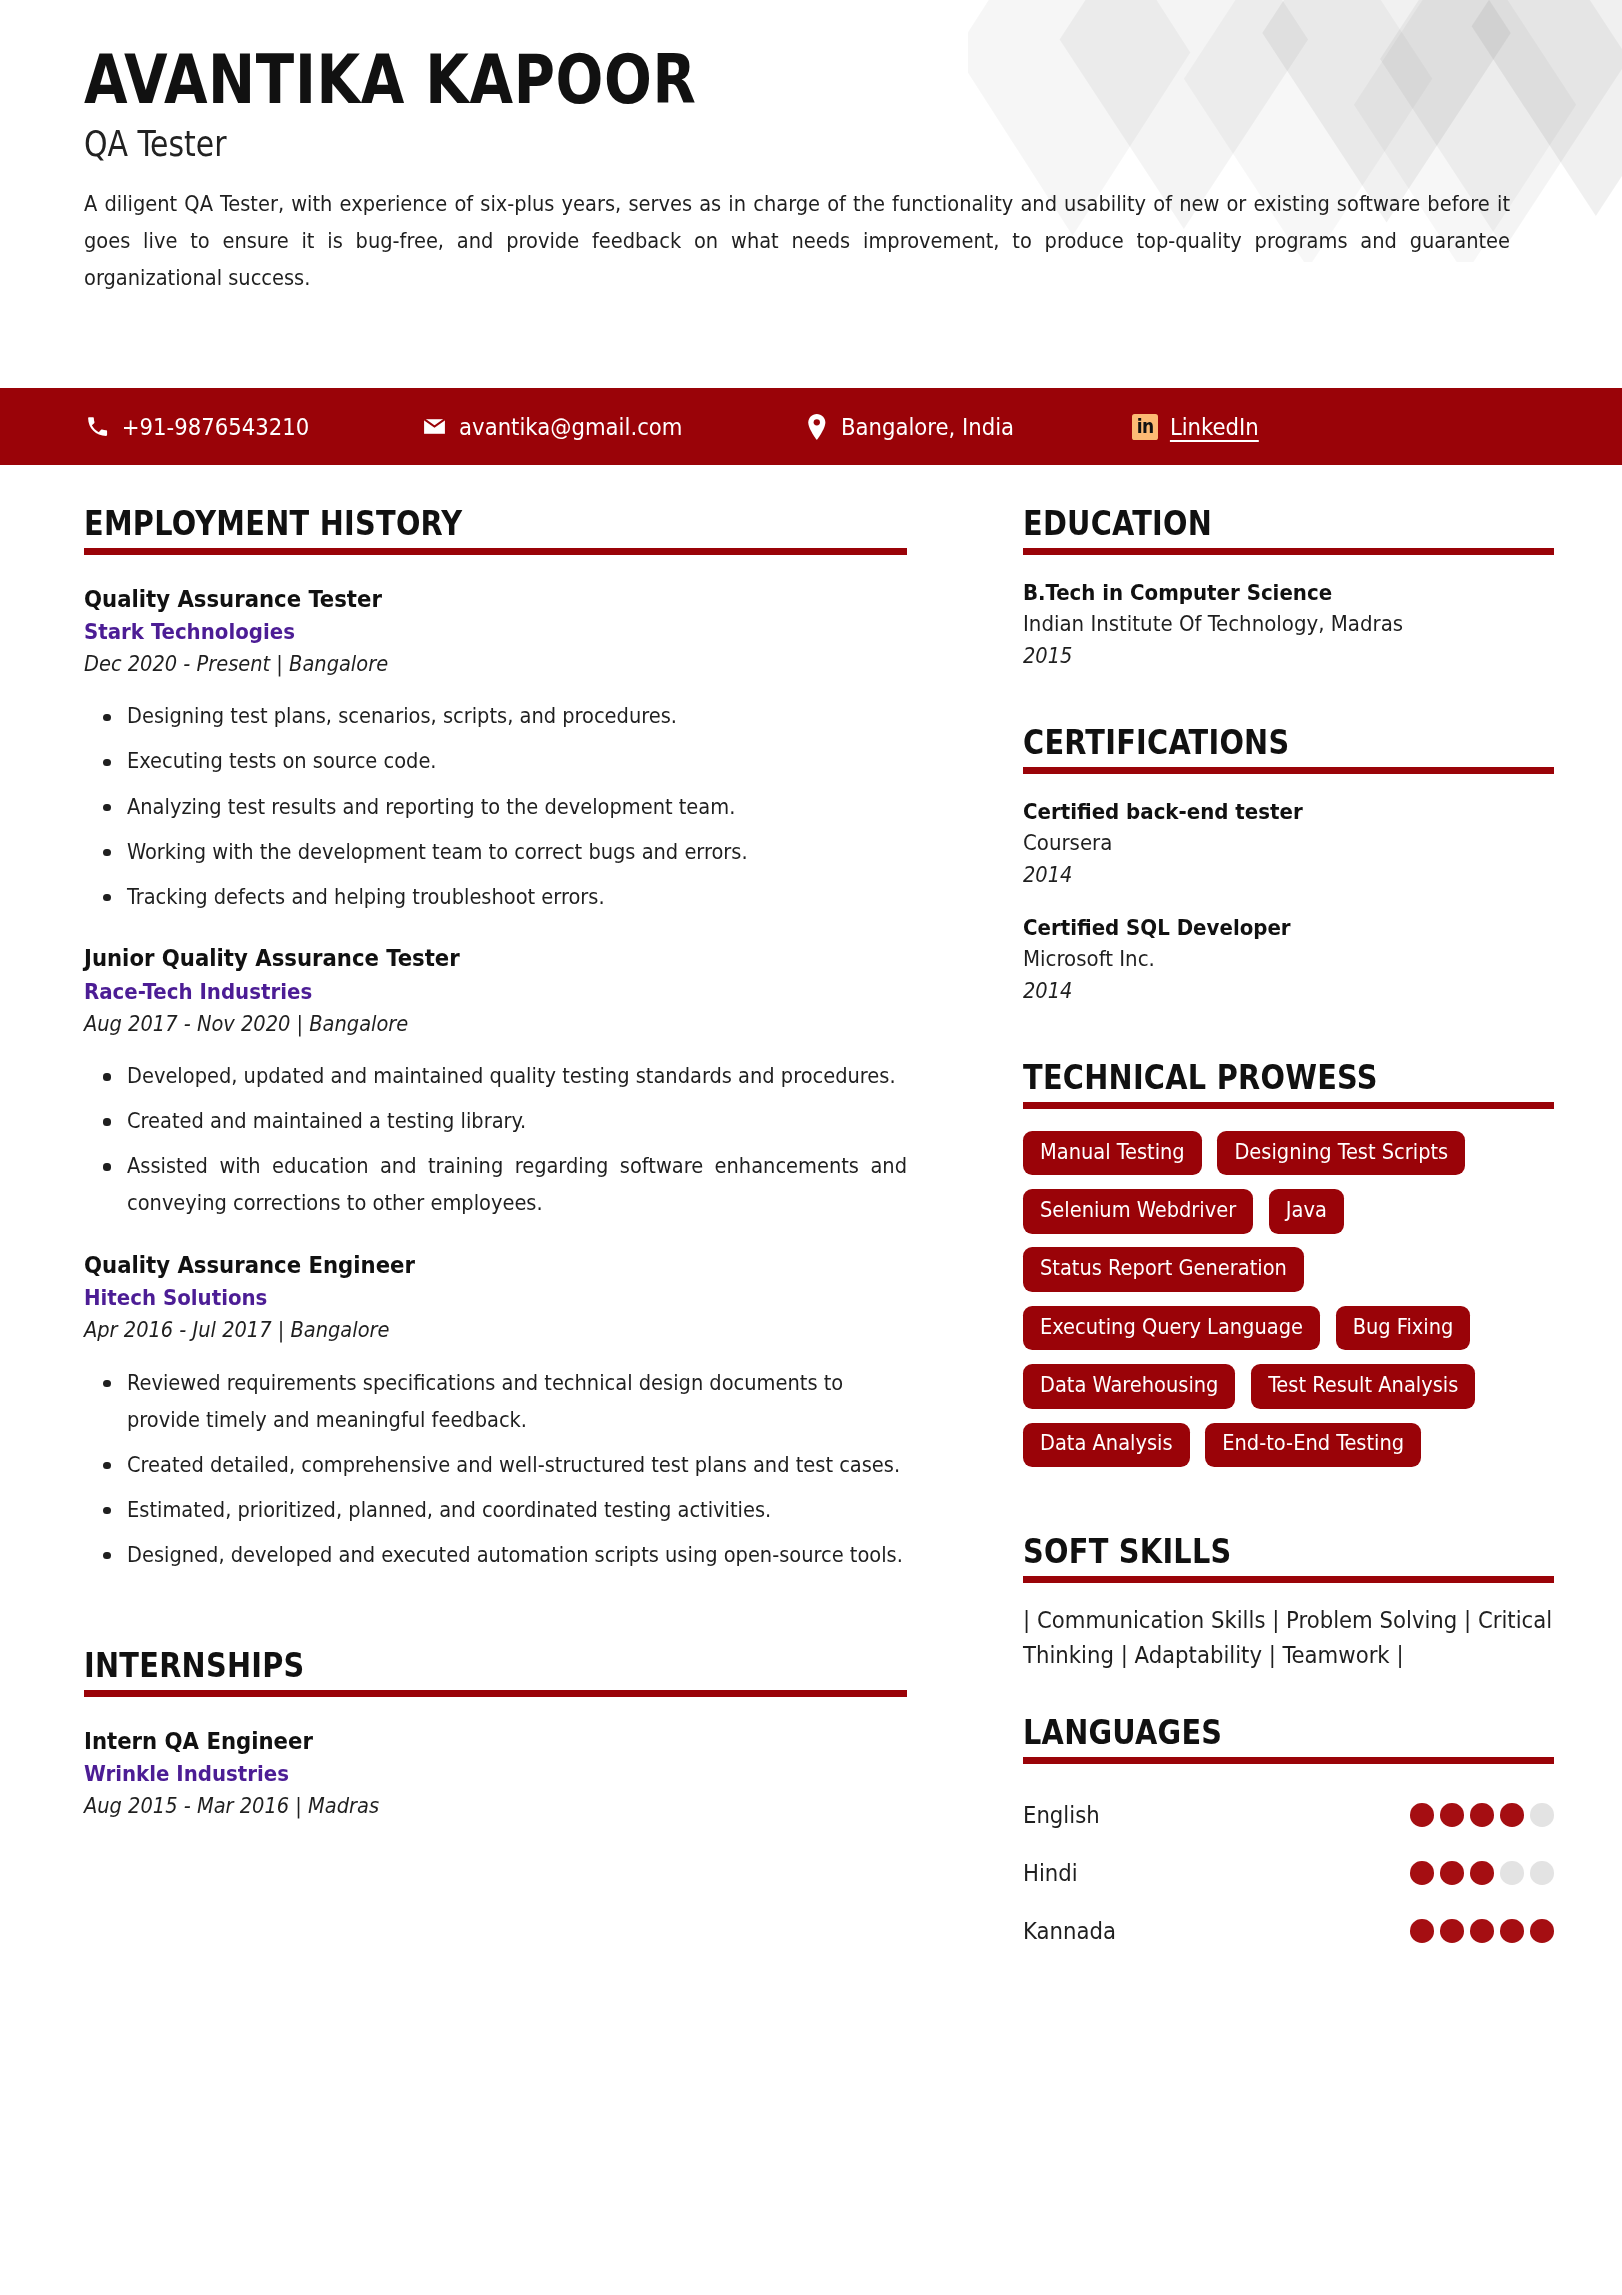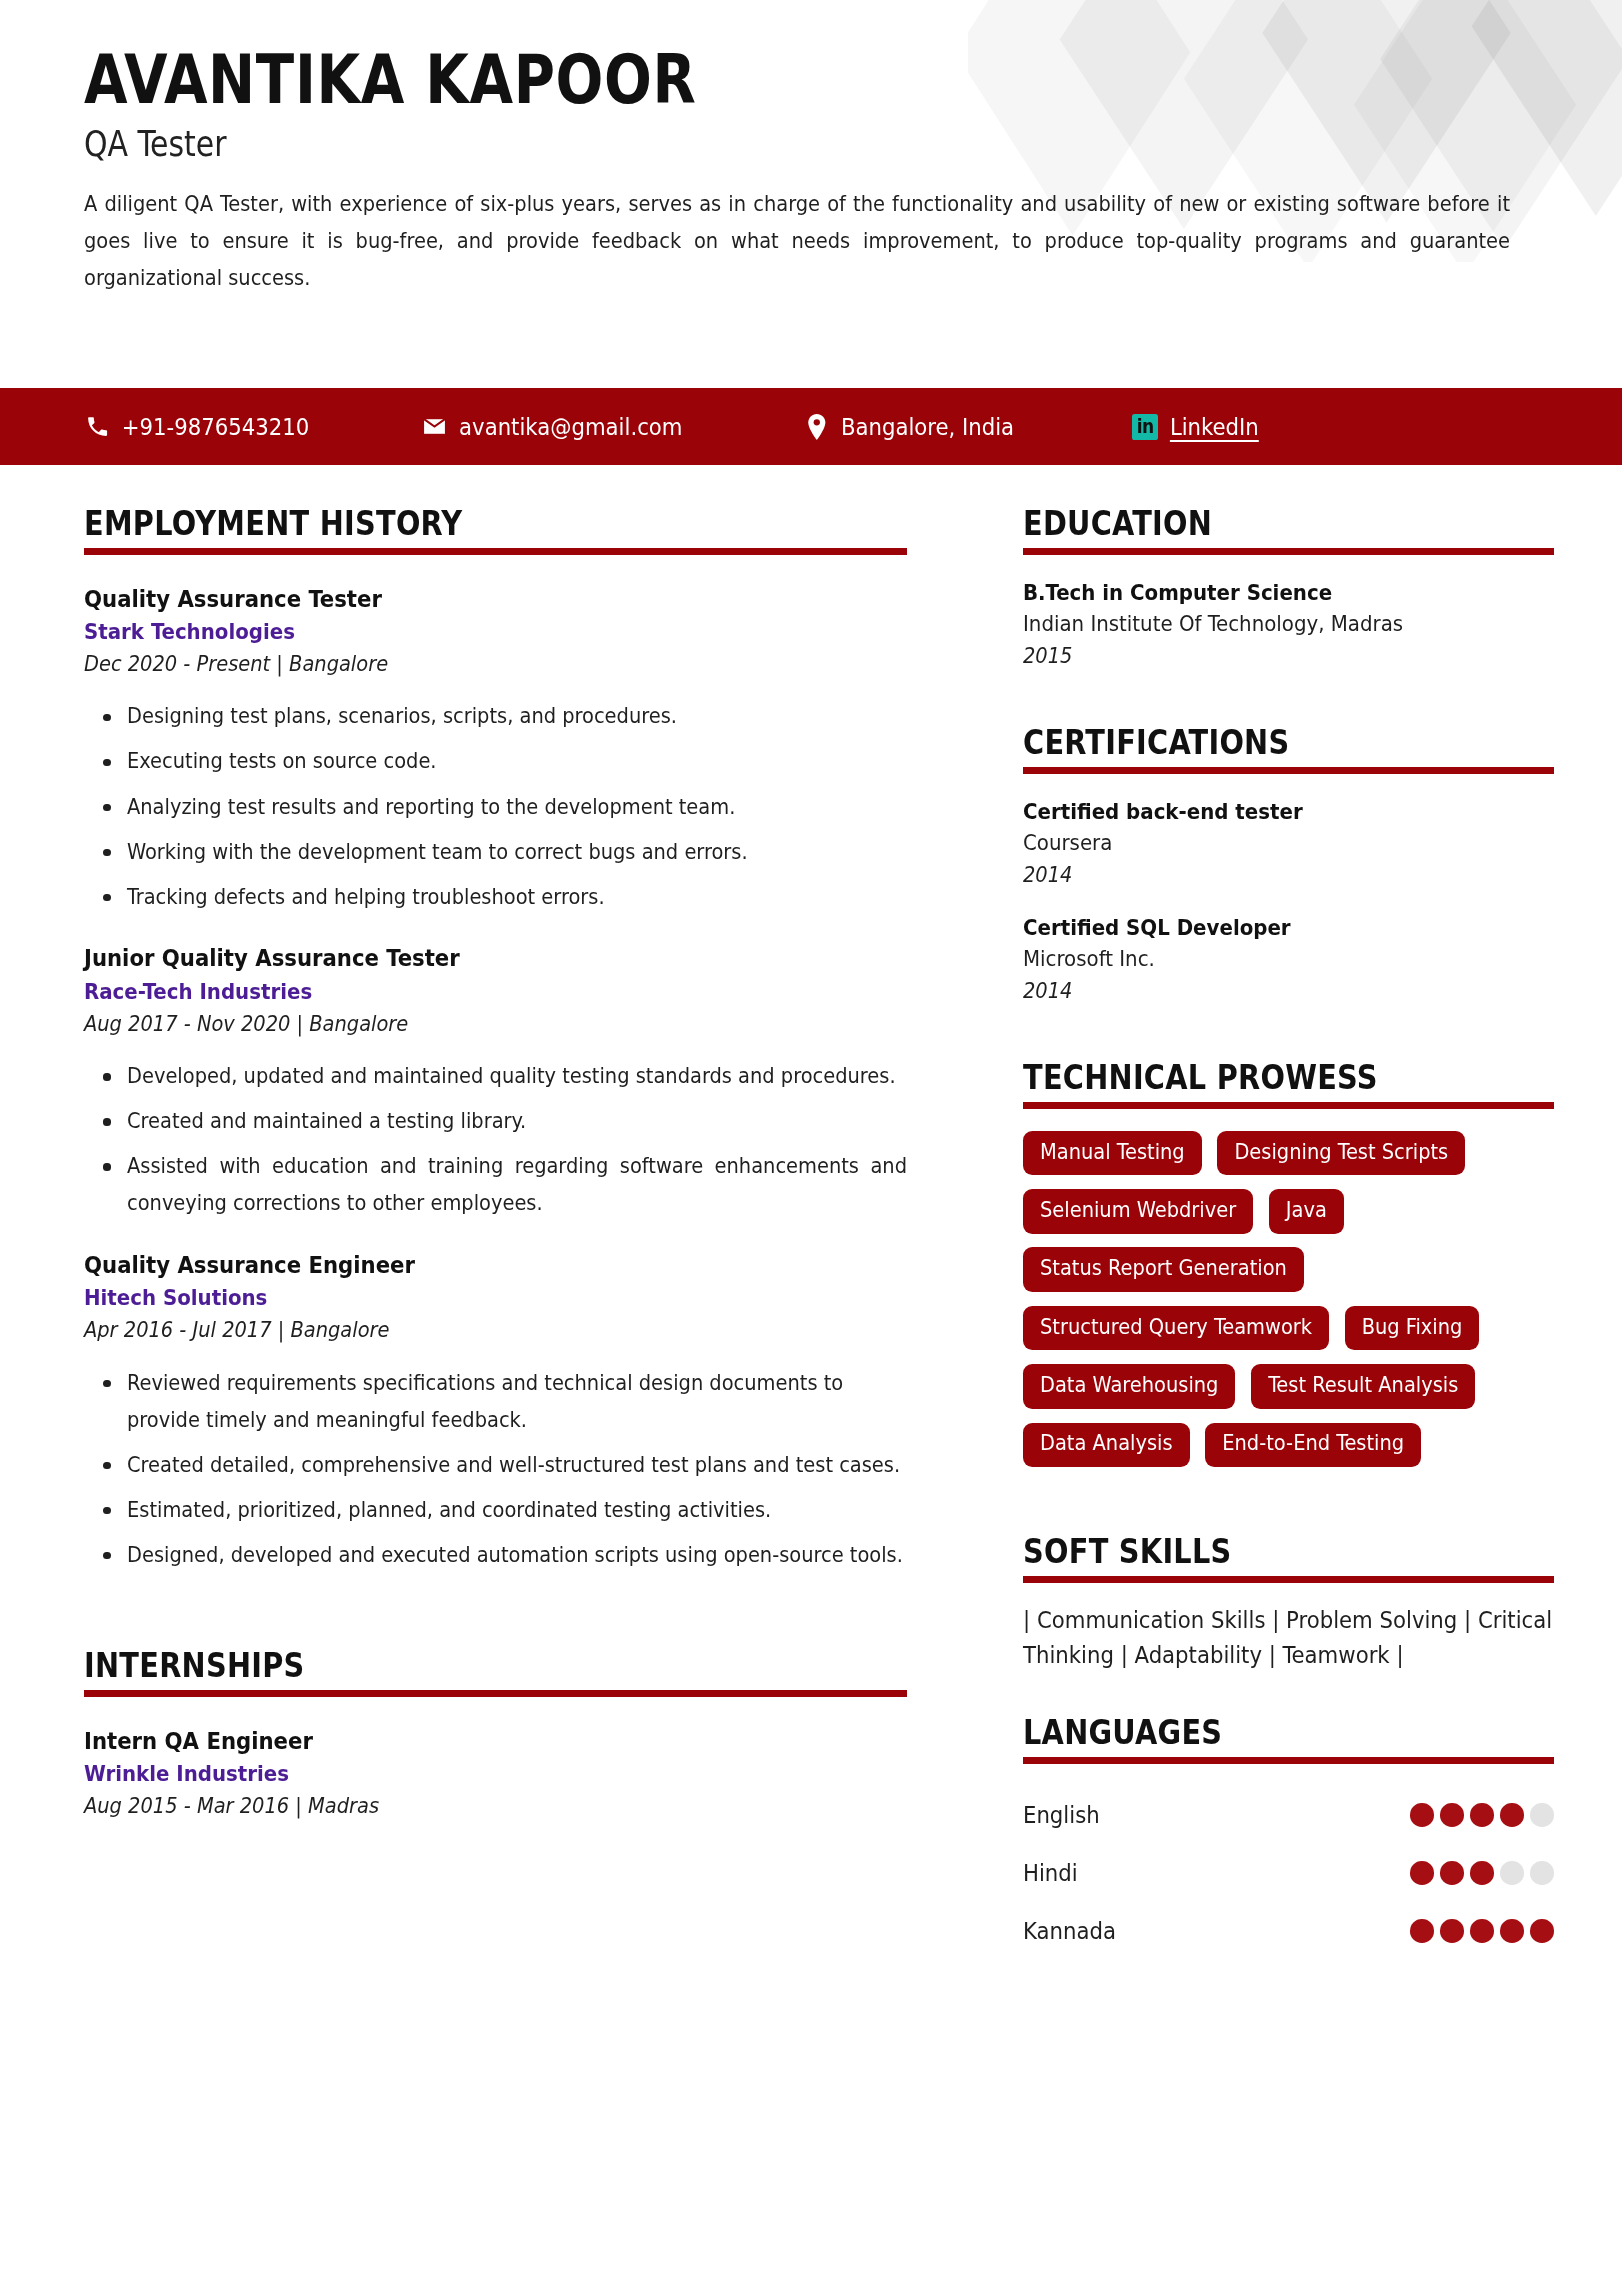--- a/index.html
+++ b/index.html
@@ -37,21 +37,21 @@
   }
   .citem{display:flex;align-items:center;color:#fff;font-size:23.6px;white-space:nowrap;}
   .citem .glyph{display:inline-flex;align-items:center;justify-content:center;margin-right:11.8px;}
   .citem .ctext{position:relative;top:0.7px;}
   .citem.link .ctext{text-decoration:underline;text-underline-offset:4.6px;}
   .c1{margin-left:85px;}
   .c2{margin-left:113px;}
   .c3{margin-left:123px;}
   .c4{margin-left:118px;}
   .li-badge{
-    width:26px;height:26px;background:#14b8a6;border-radius:2.6px;
+    width:26px;height:26px;background:#fdba74;border-radius:2.6px;
     display:flex;align-items:center;justify-content:center;
     color:#111;font-size:19px;font-weight:700;line-height:1;letter-spacing:-0.7px;
   }
 
   
   .col-left{position:absolute;left:84px;top:504px;width:823px;}
   .col-right{position:absolute;left:1023px;top:504px;width:531px;}
 
   .sec{margin-bottom:0;}
   .sec-title{
@@ -262,21 +262,21 @@
 
     <div class="sec">
       <div class="sec-title">TECHNICAL PROWESS</div>
       <div class="rule right"></div>
       <div class="pills">
         <span class="pill">Manual Testing</span>
         <span class="pill">Designing Test Scripts</span>
         <span class="pill">Selenium Webdriver</span>
         <span class="pill">Java</span>
         <span class="pill">Status Report Generation</span>
-        <span class="pill">Structured Query Teamwork</span>
+        <span class="pill">Executing Query Language</span>
         <span class="pill">Bug Fixing</span>
         <span class="pill">Data Warehousing</span>
         <span class="pill">Test Result Analysis</span>
         <span class="pill">Data Analysis</span>
         <span class="pill">End-to-End Testing</span>
       </div>
     </div>
 
     <div class="sec-gap lg"></div>
 

